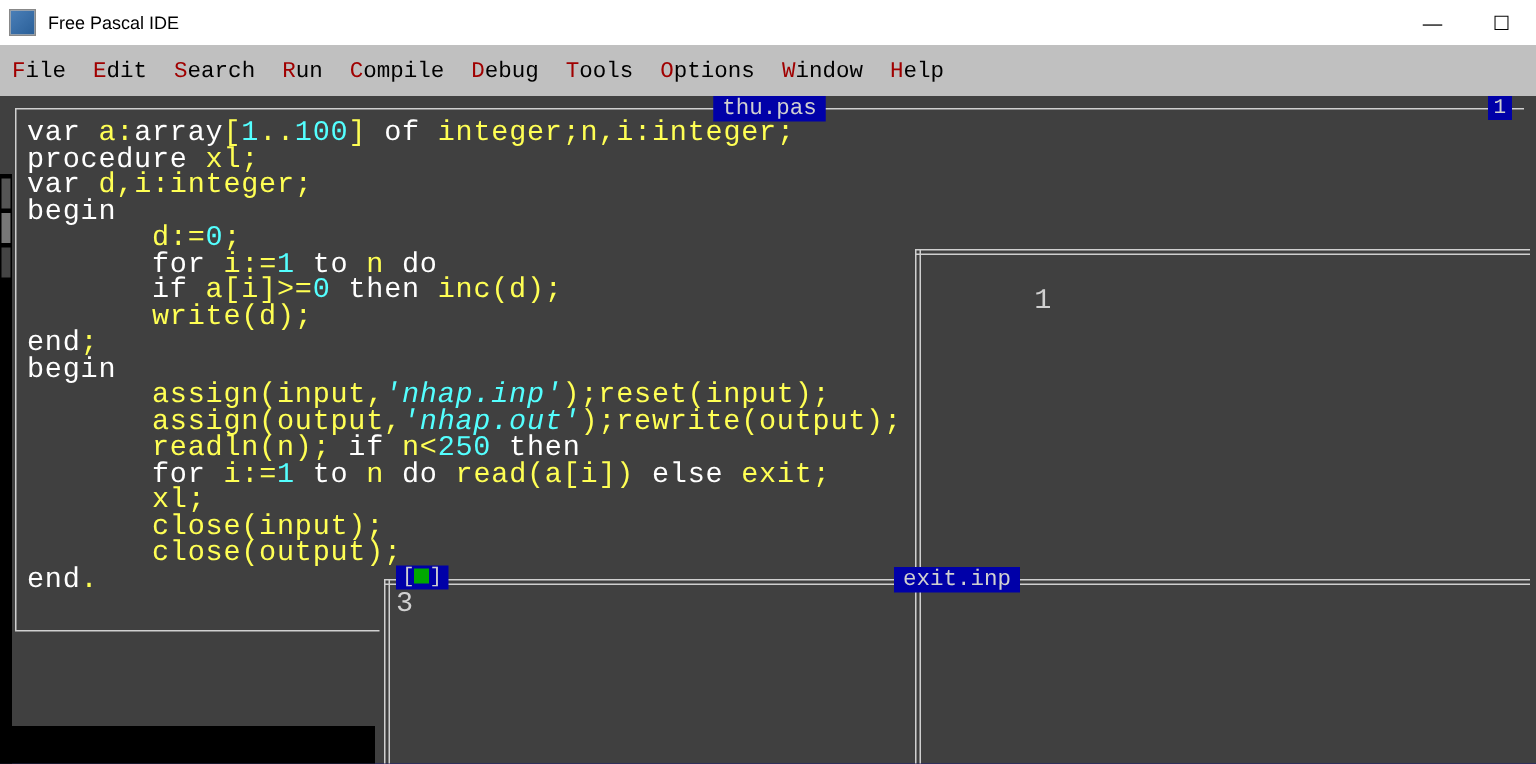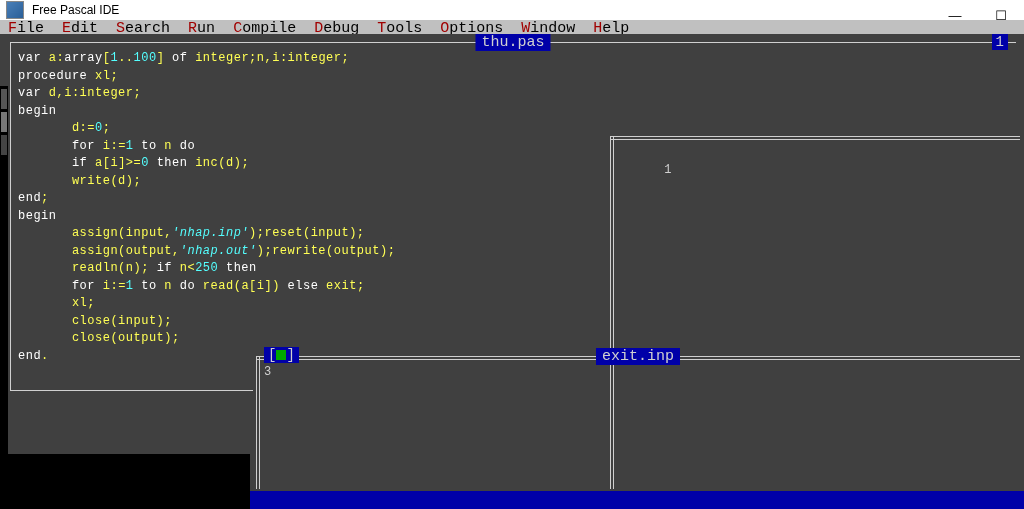--- a/index.html
+++ b/index.html
@@ -6,21 +6,21 @@
   body {
     font-family: 'Consolas', 'Courier New', monospace;
     font-size: 14px;
     background: #0000a8;
     width: 1024px;
     height: 509px;
     overflow: hidden;
     position: relative;
   }
   .titlebar {
-    height: 20px;
+    height: 30px;
     background: #ffffff;
     display: flex;
     align-items: center;
     padding: 0 6px;
     position: relative;
   }
   .app-icon {
     width: 18px;
     height: 18px;
     background: linear-gradient(135deg,#4a7fb8,#2a5f98);
@@ -45,23 +45,24 @@
     height: 30px;
     display: flex;
     align-items: center;
     justify-content: center;
     font-family: 'Segoe UI', sans-serif;
     font-size: 13px;
     color: #000;
     cursor: pointer;
   }
   .menubar {
-    height: 14px;
+    height: 34px;
     background: #c0c0c0;
     display: flex;
+    align-items: center;
     padding: 0 8px;
     font-size: 15px;
     color: #000;
   }
   .menu-item {
     margin-right: 18px;
     cursor: pointer;
   }
   .menu-item .hot {
     color: #a00000;
@@ -121,21 +122,21 @@
     height: 10px;
     background: #00a800;
     vertical-align: middle;
   }
   .ed-content {
     position: absolute;
     top: 8px;
     left: 8px;
     right: 8px;
     white-space: pre;
-    font-size: 12px;
+    font-size: 19px;
     line-height: 17.5px;
     letter-spacing: 0.5px;
   }
   .ed-content .kw { color: #ffffff; }
   .ed-content .num { color: #54ffff; }
   .ed-content .str { color: #54ffff; font-style: italic; }
   .ed-content .txt { color: #ffff54; }
   .thumb-strip {
     position: absolute;
     left: 0;

